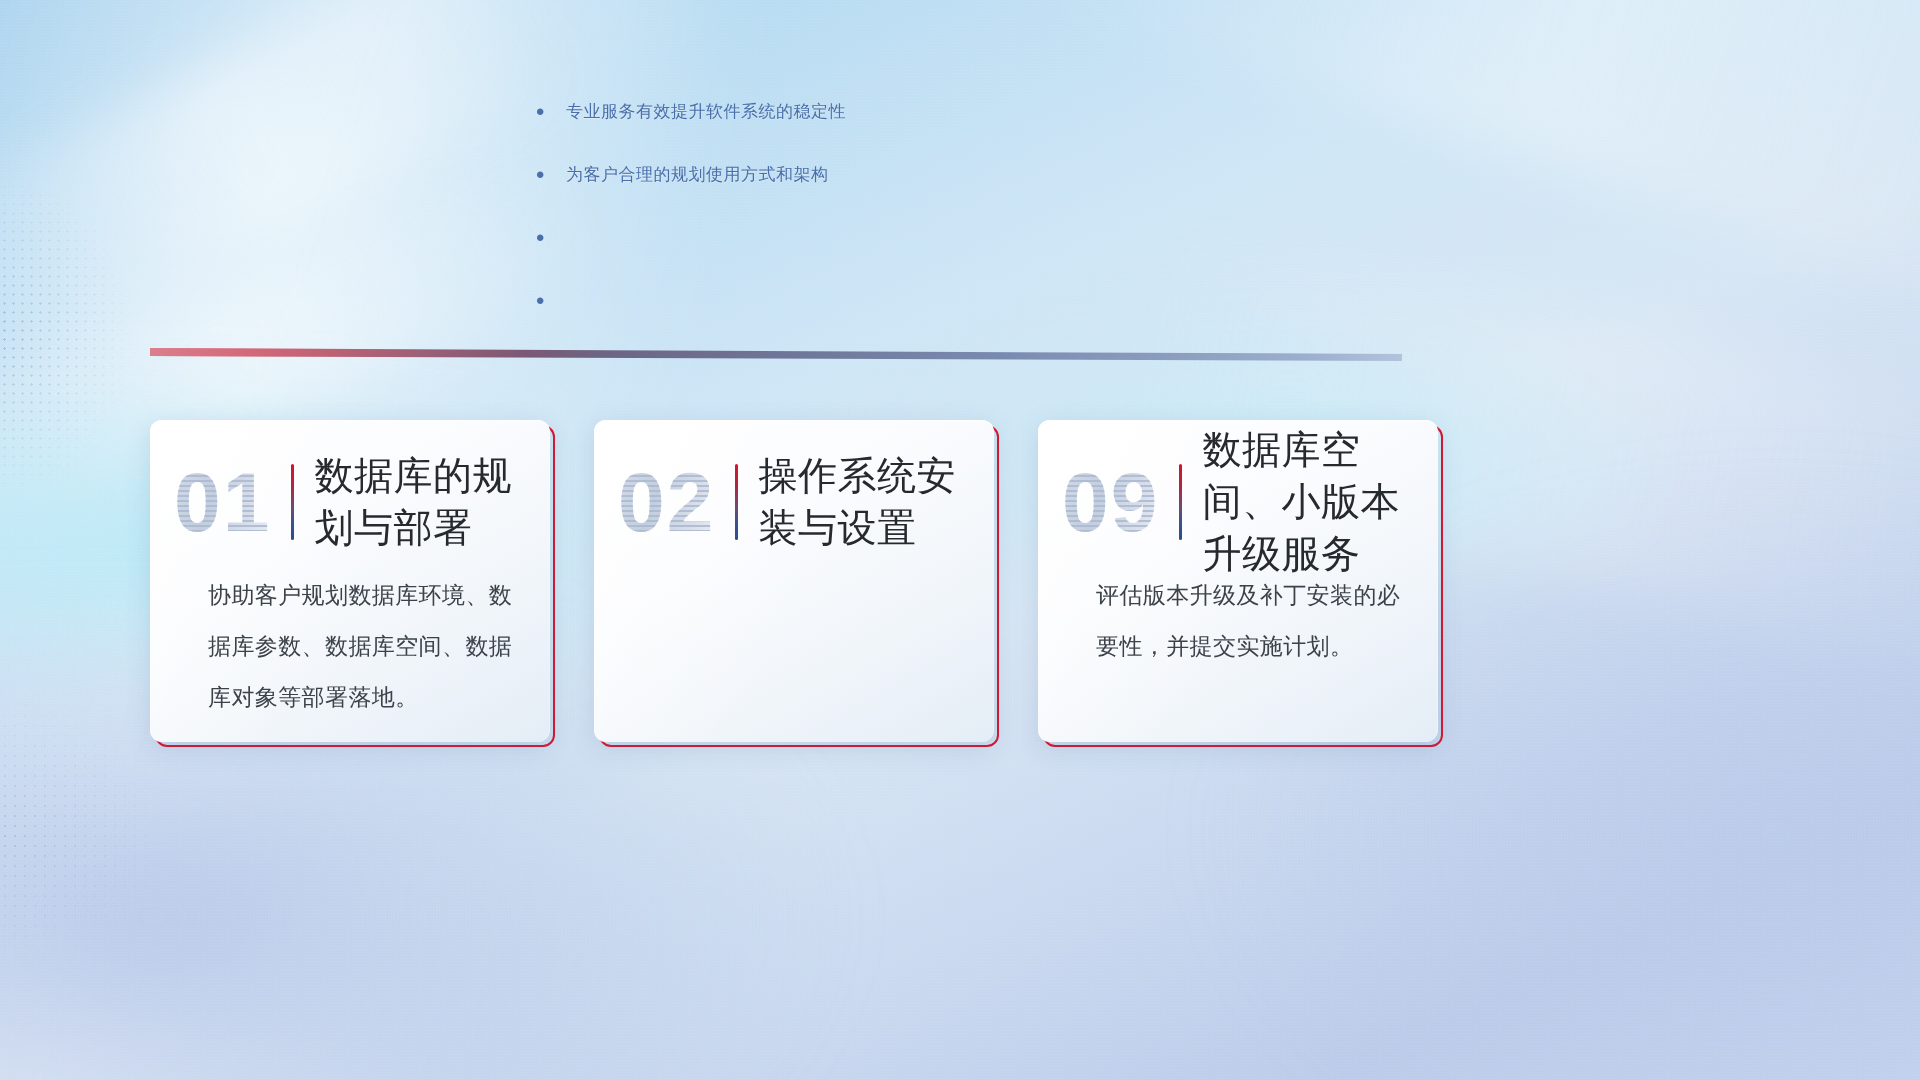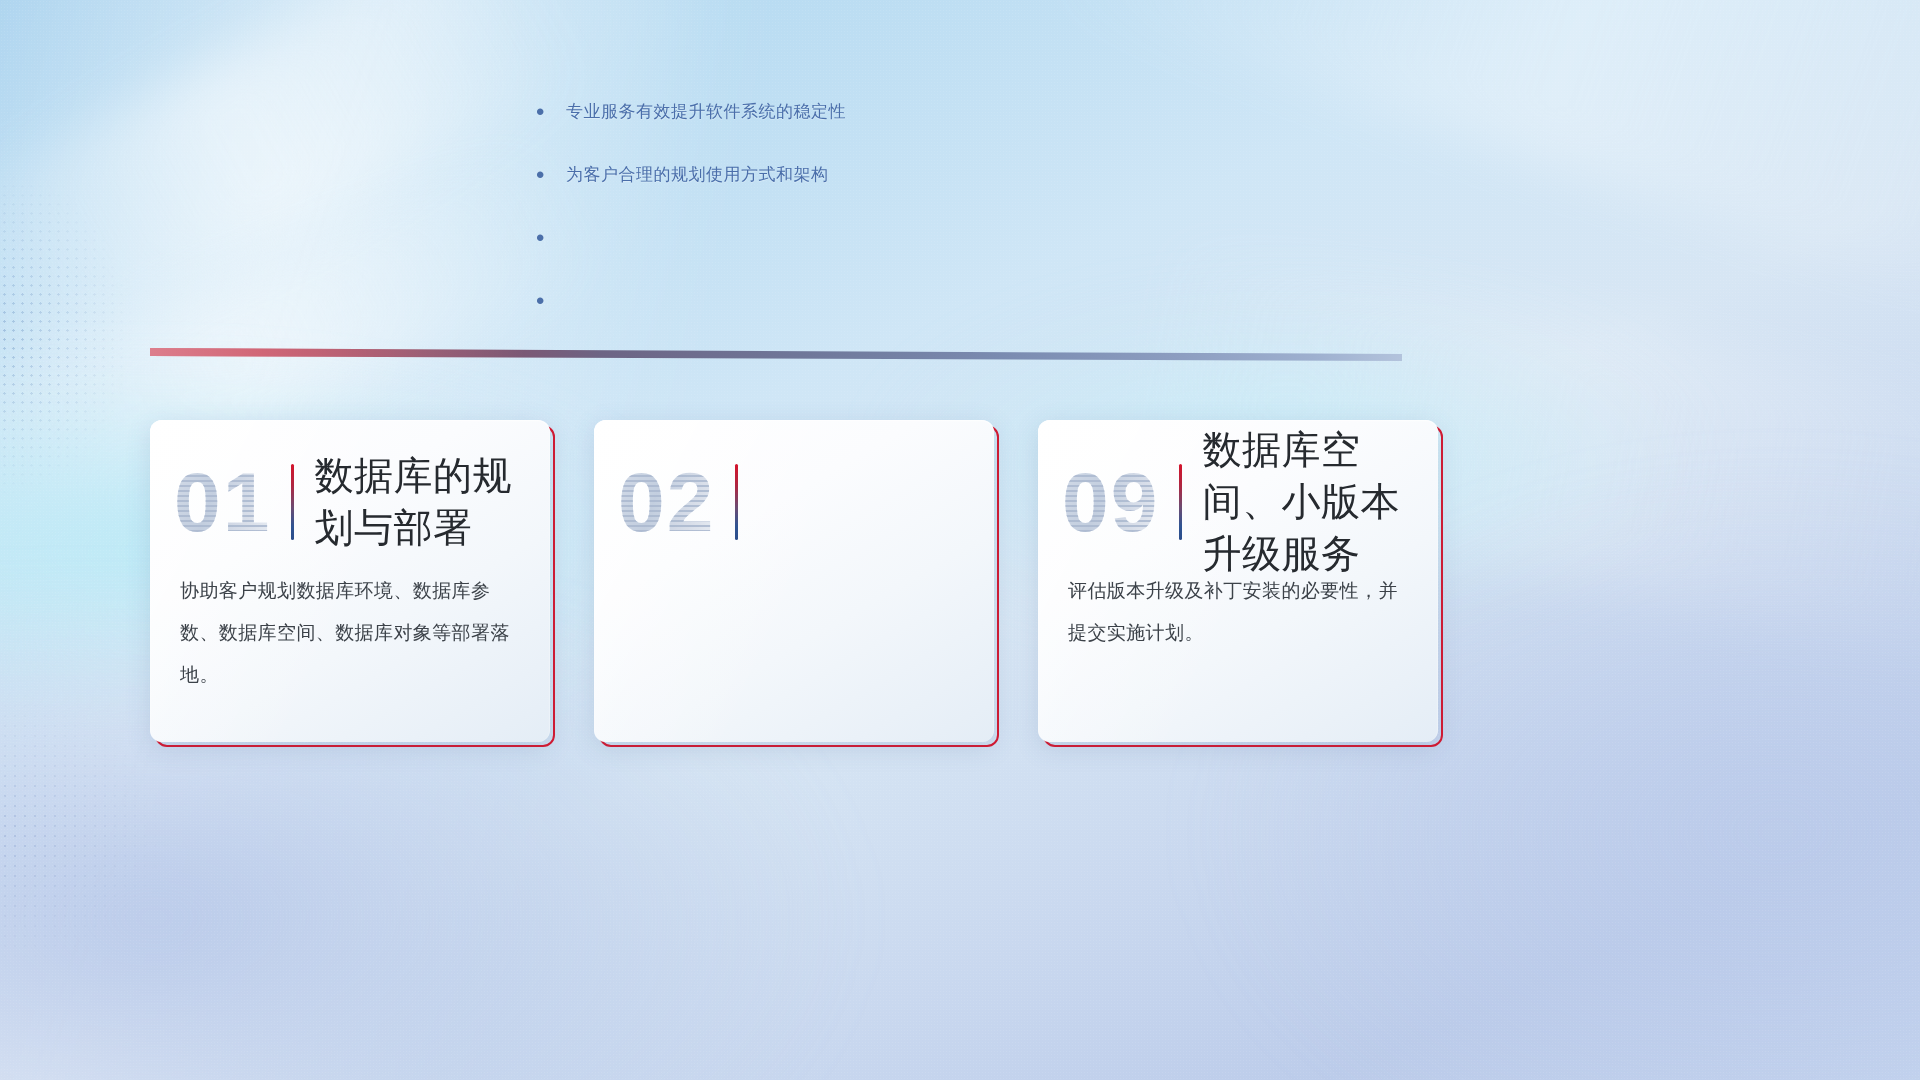--- a/index.html
+++ b/index.html
@@ -145,22 +145,23 @@
     background:linear-gradient(180deg,#d4142c 0%,#b02540 28%,#6a4c73 58%,#2f5493 82%,#2b4d8a 100%);
     border-radius:2px;
   }
   .card-title{
     font-size:39px;line-height:1.34;color:#262a2f;
     font-weight:400;letter-spacing:.5px;flex:1 1 auto;
   }
   .card-body{
     position:relative;
     padding:0 26px 0 30px;
-    font-size:19px;line-height:2.22;color:#3c4249;
+    font-size:23px;line-height:2.22;color:#3c4249;
     letter-spacing:.4px;
+    margin-left:28px;
   }
 </style>
 </head>
 <body>
 
 <div id="bg">
   <div class="bg-base"></div>
   <div class="bg-ll"></div>
   <div class="bg-streak s1"></div>
   <div class="bg-streak s2"></div>
@@ -217,20 +218,21 @@
     </div>
   </div>
 
   <div class="card-wrap">
     <div class="card-accent"></div>
     <div class="card">
       <div class="card-sheen"></div>
       <div class="card-head">
         <div class="card-num">02</div>
         <div class="card-divider"></div>
+        <div class="card-title">操作系统安装与设置</div>
       </div>
     </div>
   </div>
 
   <div class="card-wrap">
     <div class="card-accent"></div>
     <div class="card">
       <div class="card-sheen"></div>
       <div class="card-head">
         <div class="card-num">09</div>

